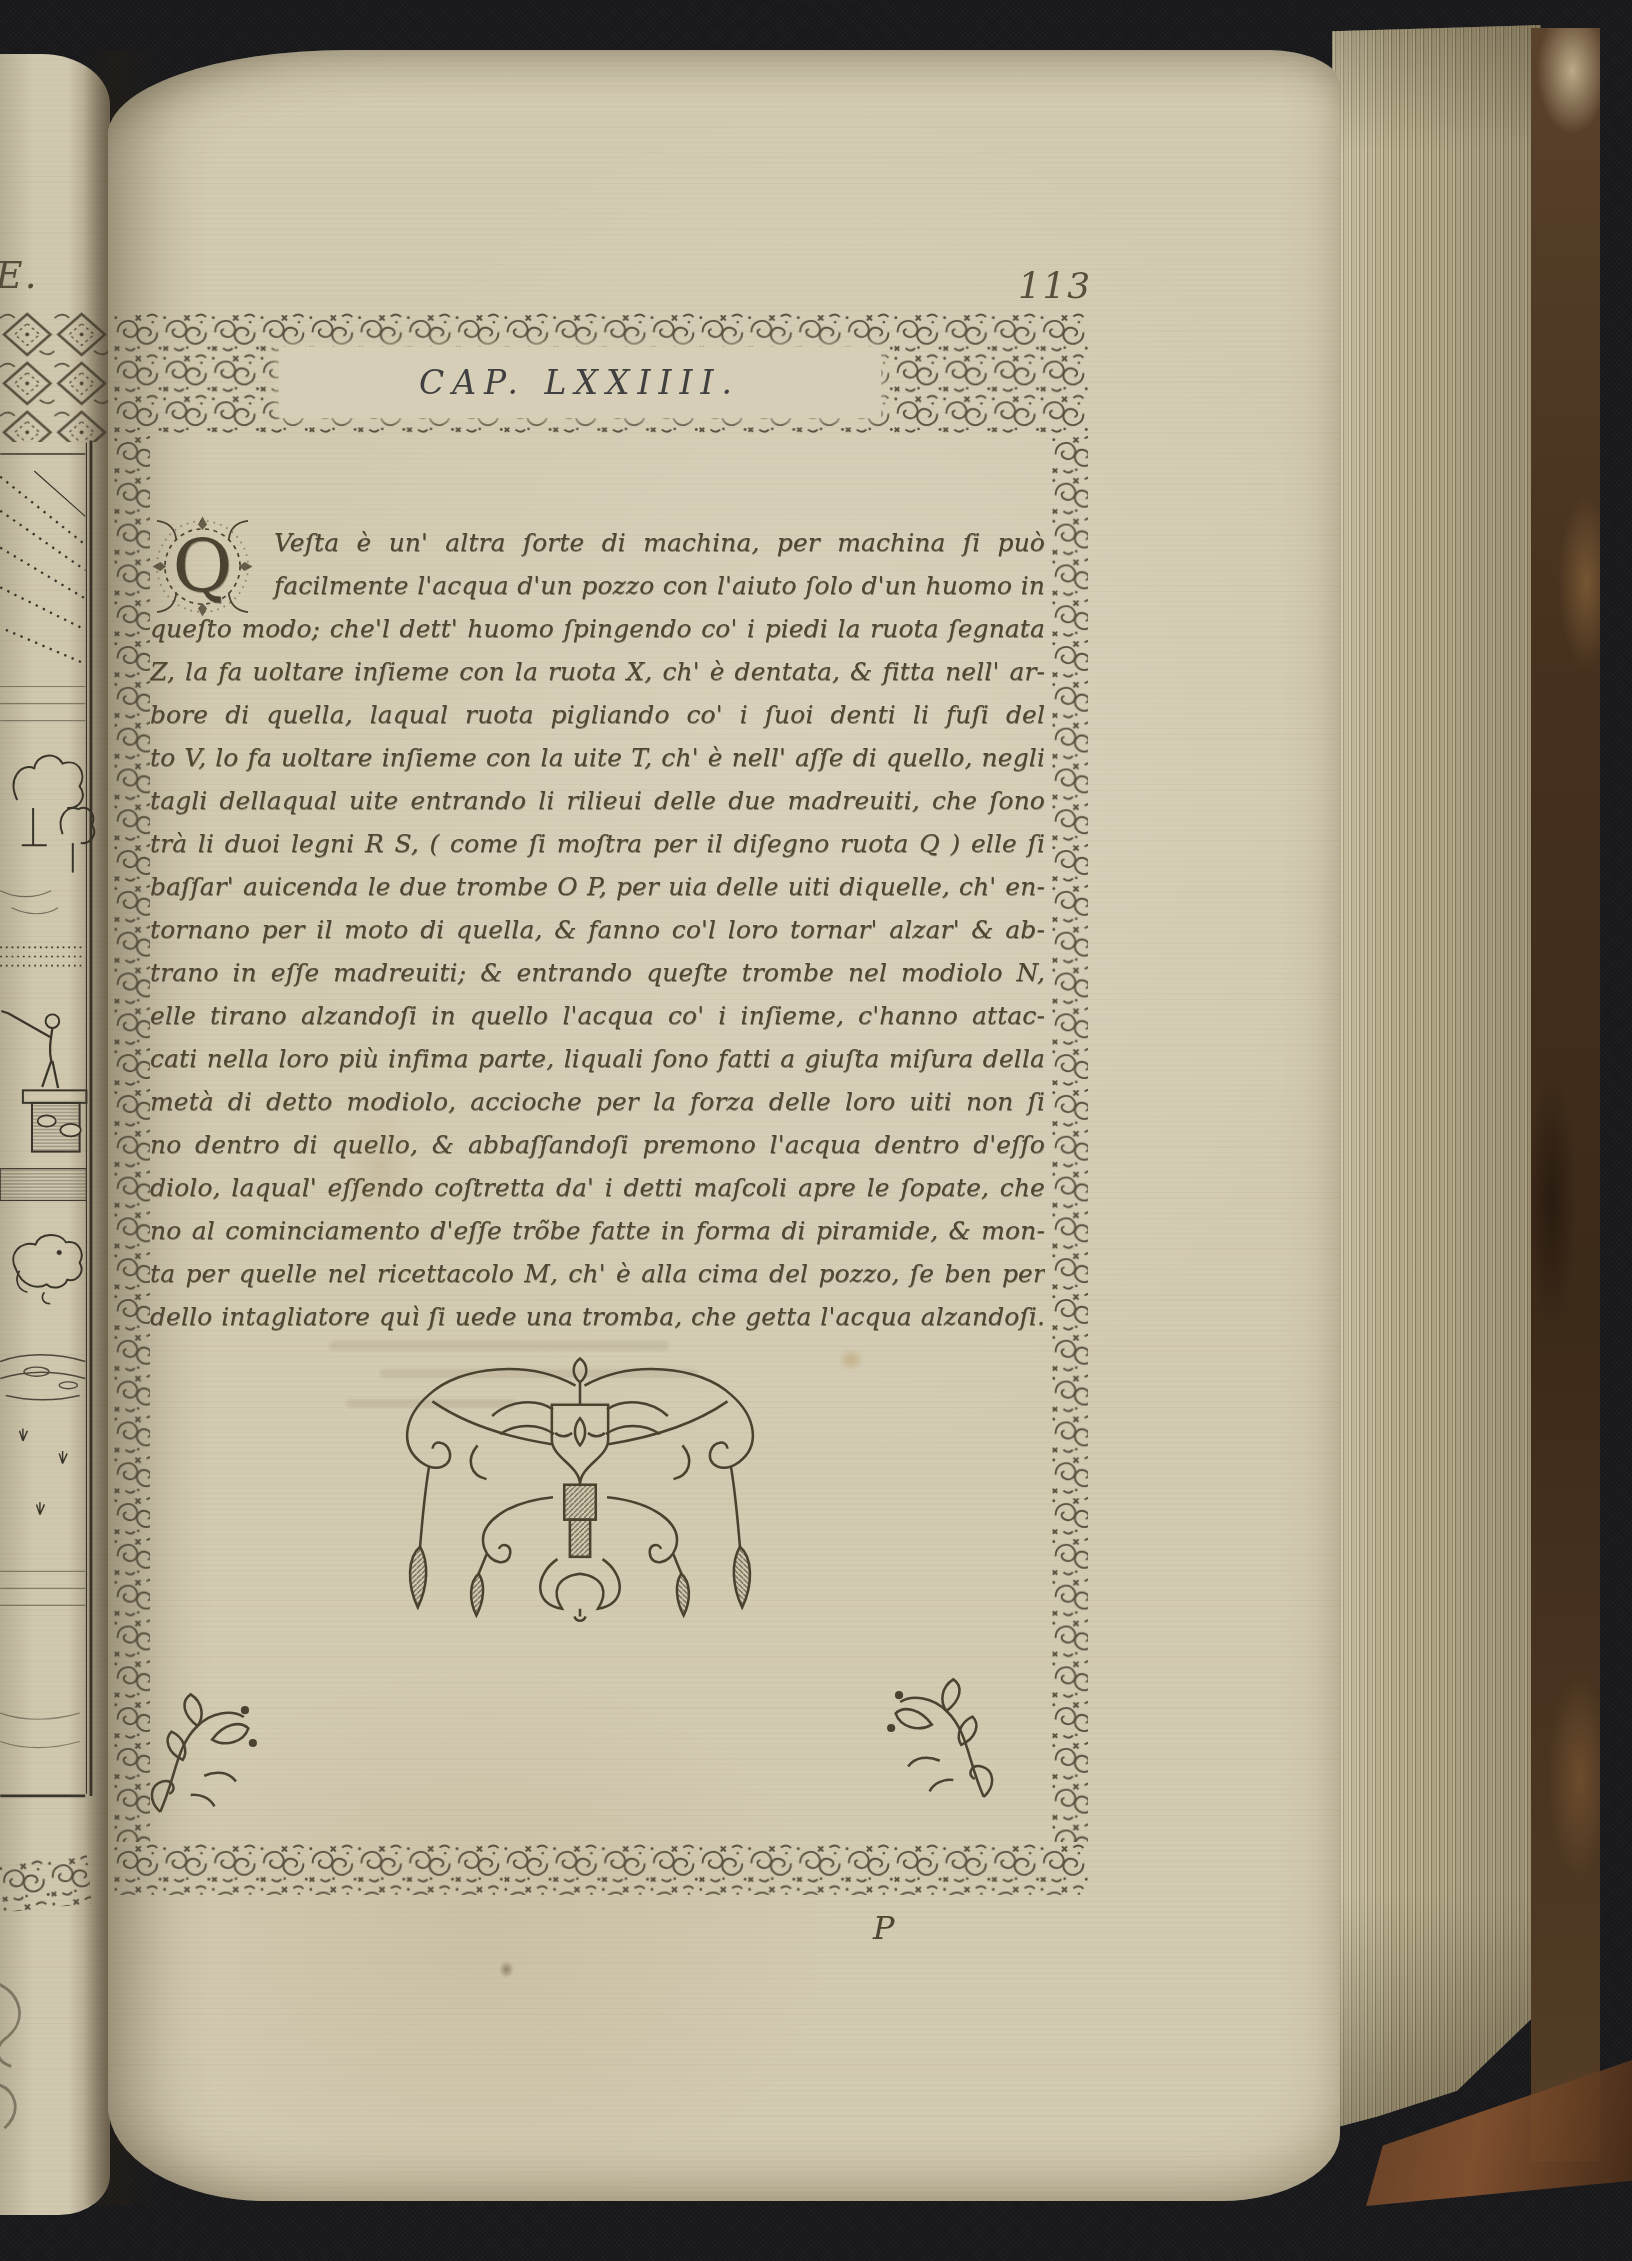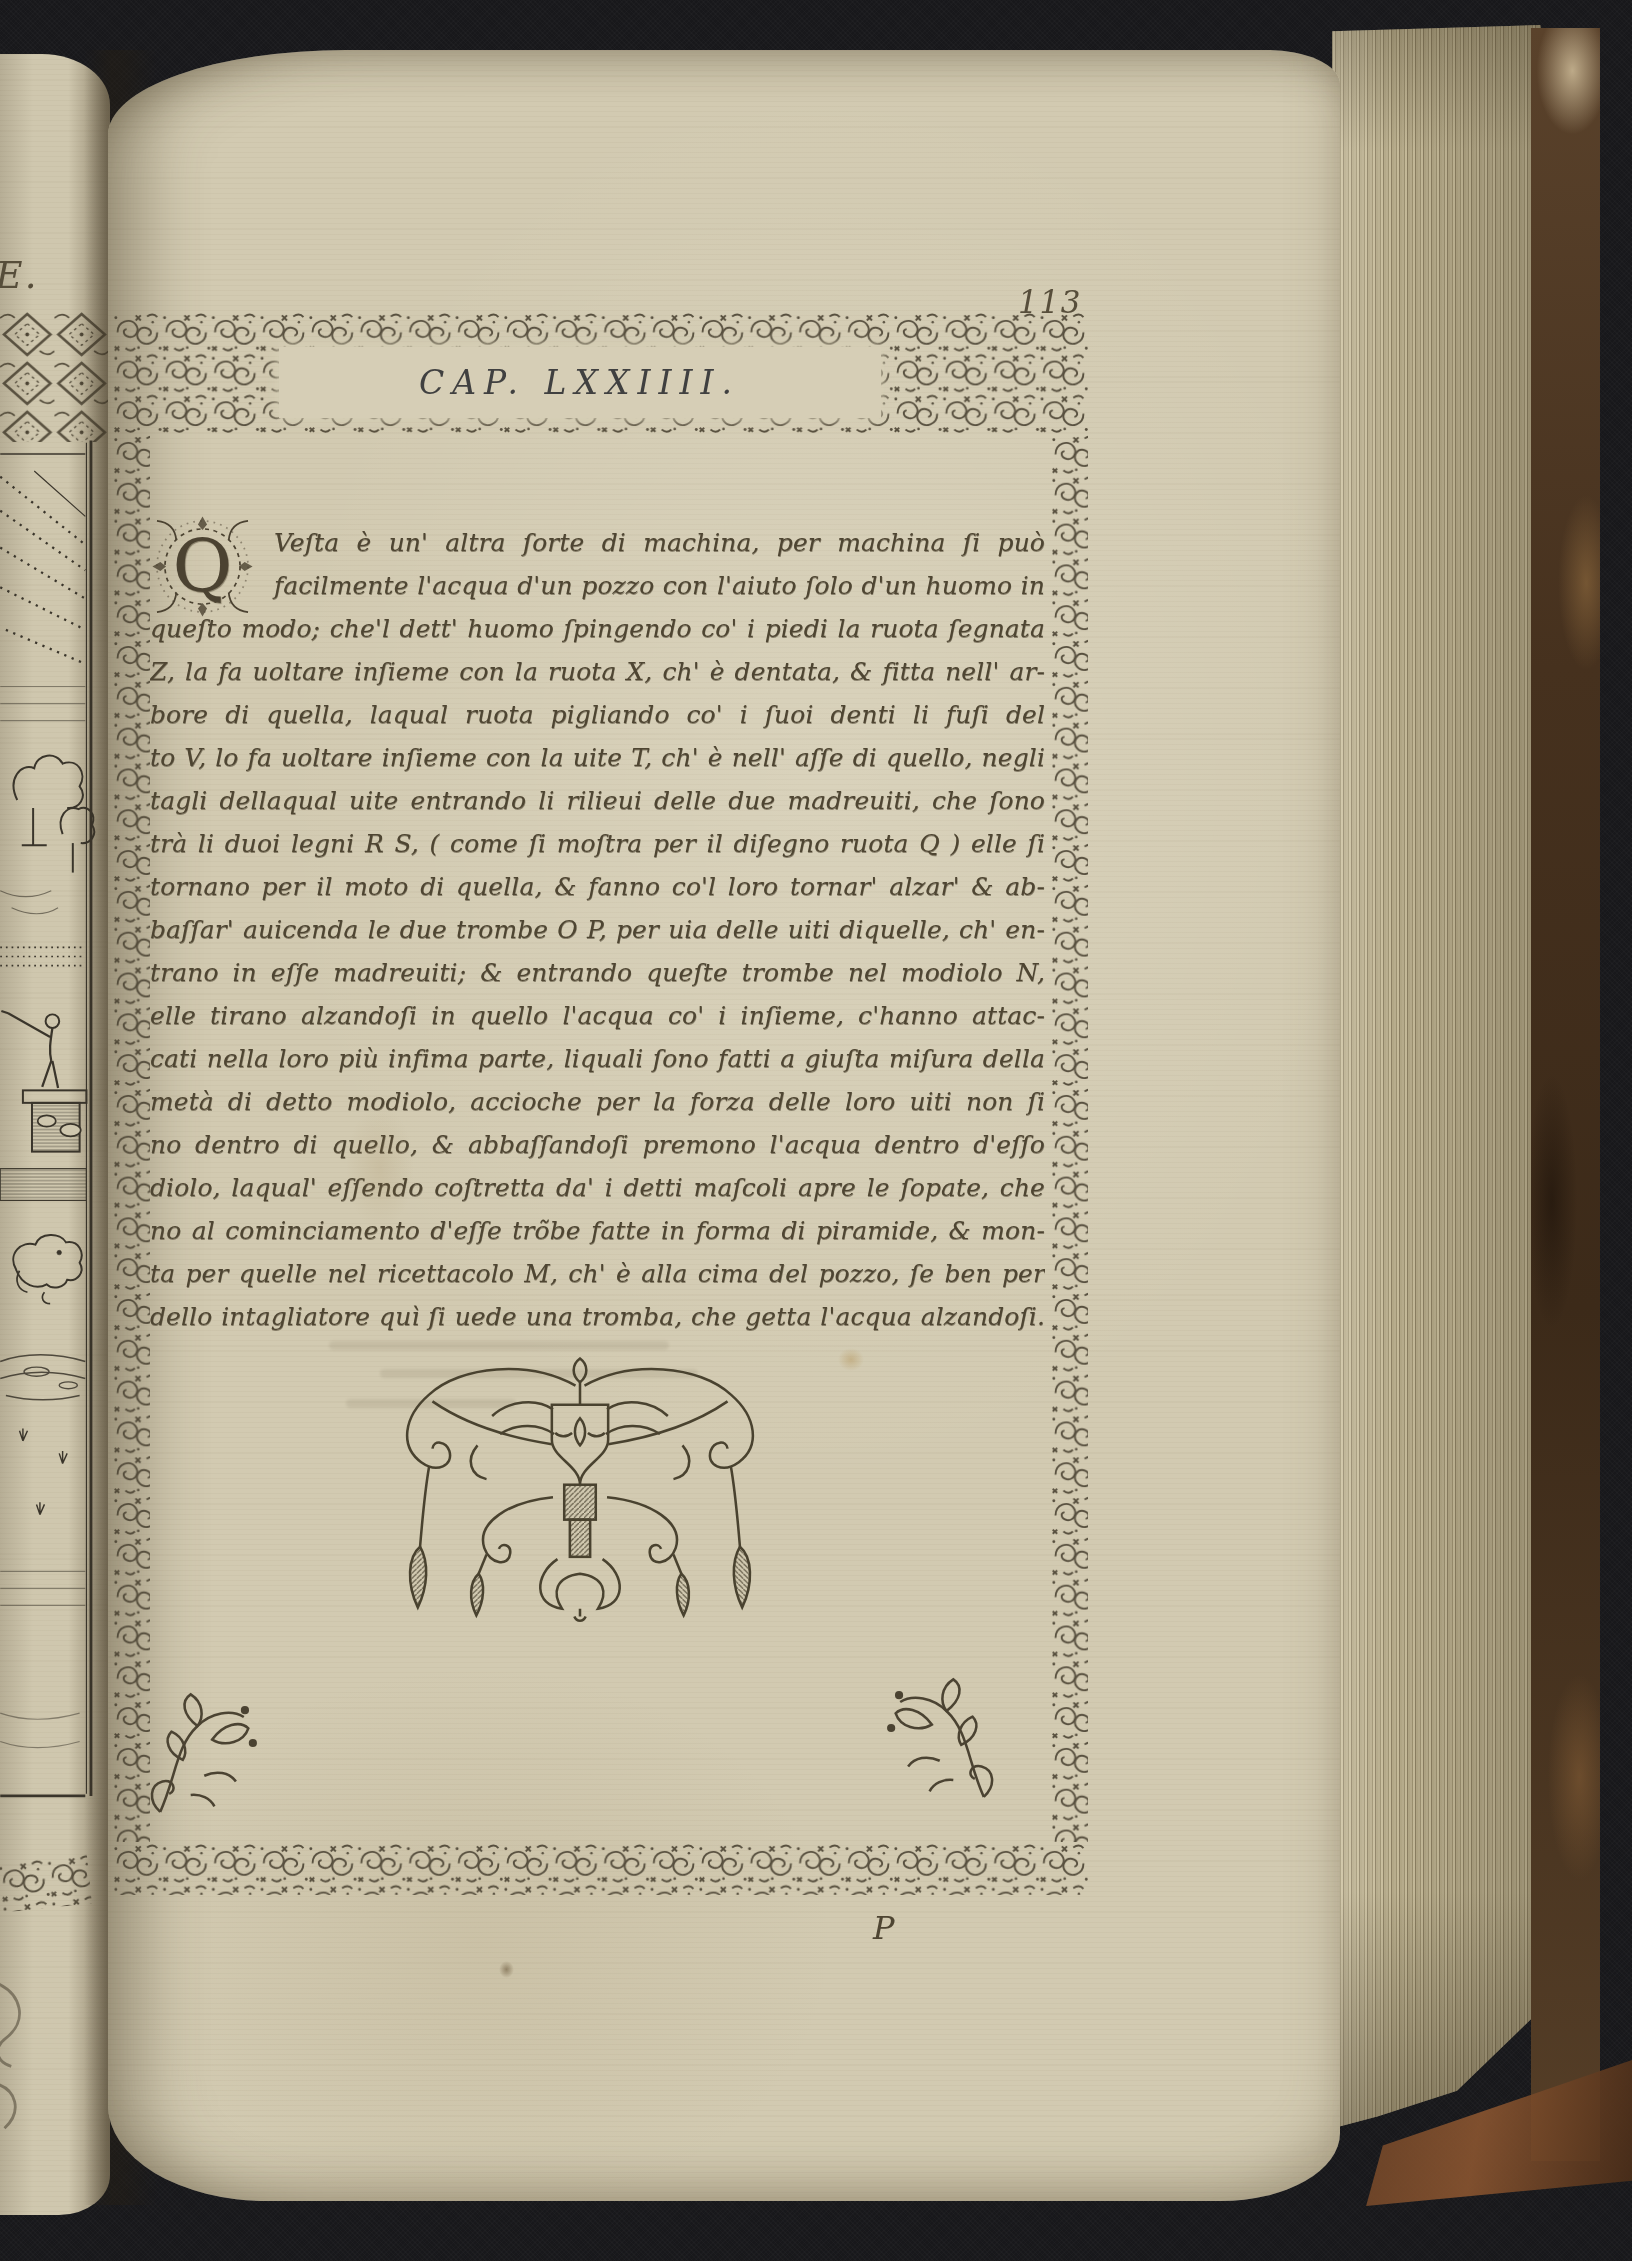--- a/index.html
+++ b/index.html
@@ -52,21 +52,21 @@
       radial-gradient(510px 397px at 30% 88%, rgba(150,130,90,.12), transparent 70%),
       repeating-linear-gradient(180deg, rgba(118,102,72,.05) 0 1.1px, transparent 1.1px 5.1px),
       #d2cab1;
     border-top-left-radius:238px 85px;border-top-right-radius:74px 34px;
     border-bottom-left-radius:159px 96px;border-bottom-right-radius:119px 68px;
     box-shadow:inset 51px 0 68px -23px rgba(74,62,40,.45),
                inset 0 28px 40px -23px rgba(74,62,40,.35),
                inset -28px -40px 51px -28px rgba(110,95,65,.35);}
   .running-head{left:51px;top:208px;width:839px;height:48px;text-align:center;
     font-size:34px;font-style:italic;color:#574e3b;letter-spacing:6.8px;word-spacing:12.5px;}
-  .folio{left:910px;top:215px;font-size:31px;font-style:italic;color:#574e3b;letter-spacing:1.7px;margin-top:19px;}
+  .folio{left:910px;top:215px;font-size:36px;font-style:italic;color:#574e3b;letter-spacing:1.7px;}
 
   .frame{left:4.5px;top:262px;width:975px;height:1583px;}
   .band-top{left:0;top:0;width:975px;height:122px;}
   .band-bottom{left:0;top:1531px;width:975px;height:52px;}
   .border-left{left:0;top:122px;width:37px;height:1408px;}
   .border-right{left:938px;top:122px;width:37px;height:1408px;}
   .cartouche{left:166px;top:35px;width:602px;height:71px;background:#d6ceb6;
     box-shadow:0 0 10.2px 3.4px rgba(214,206,182,.9);display:flex;align-items:center;justify-content:center;}
   .cartouche .t{font-size:33px;font-style:italic;color:#404040;letter-spacing:8px;}
 
@@ -262,22 +262,22 @@
 
     <div class="abs textblock">
       <div class="tl ind">Veſta è un' altra ſorte di machina, per machina ſi può cauare</div>
       <div class="tl ind">facilmente l'acqua d'un pozzo con l'aiuto ſolo d'un huomo in</div>
       <div class="tl">queſto modo; che'l dett' huomo ſpingendo co' i piedi la ruota ſegnata</div>
       <div class="tl">Z, la fa uoltare inſieme con la ruota X, ch' è dentata, &amp; fitta nell' ar-</div>
       <div class="tl">bore di quella, laqual ruota pigliando co' i ſuoi denti li fuſi del rocchet-</div>
       <div class="tl">to V, lo fa uoltare inſieme con la uite T, ch' è nell' aſſe di quello, negli in-</div>
       <div class="tl">tagli dellaqual uite entrando li rilieui delle due madreuiti, che ſono</div>
       <div class="tl">trà li duoi legni R S, ( come ſi moſtra per il diſegno ruota Q ) elle ſi</div>
+      <div class="tl">baſſar' auicenda le due trombe O P, per uia delle uiti diquelle, ch' en-</div>
       <div class="tl">tornano per il moto di quella, &amp; fanno co'l loro tornar' alzar' &amp; ab-</div>
-      <div class="tl">baſſar' auicenda le due trombe O P, per uia delle uiti diquelle, ch' en-</div>
       <div class="tl">trano in eſſe madreuiti; &amp; entrando queſte trombe nel modiolo N,</div>
       <div class="tl">elle tirano alzandoſi in quello l'acqua co' i inſieme, c'hanno attac-</div>
       <div class="tl">cati nella loro più infima parte, liquali ſono fatti a giuſta miſura della</div>
       <div class="tl">metà di detto modiolo, accioche per la forza delle loro uiti non ſi torni-</div>
       <div class="tl">no dentro di quello, &amp; abbaſſandoſi premono l'acqua dentro d'eſſo mo-</div>
       <div class="tl">diolo, laqual' eſſendo coſtretta da' i detti maſcoli apre le ſopate, che ſo-</div>
       <div class="tl">no al cominciamento d'eſſe trõbe fatte in forma di piramide, &amp; mon-</div>
       <div class="tl">ta per quelle nel ricettacolo M, ch' è alla cima del pozzo, ſe ben per errore</div>
       <div class="tl">dello intagliatore quì ſi uede una tromba, che getta l'acqua alzandoſi.</div>
     </div>

